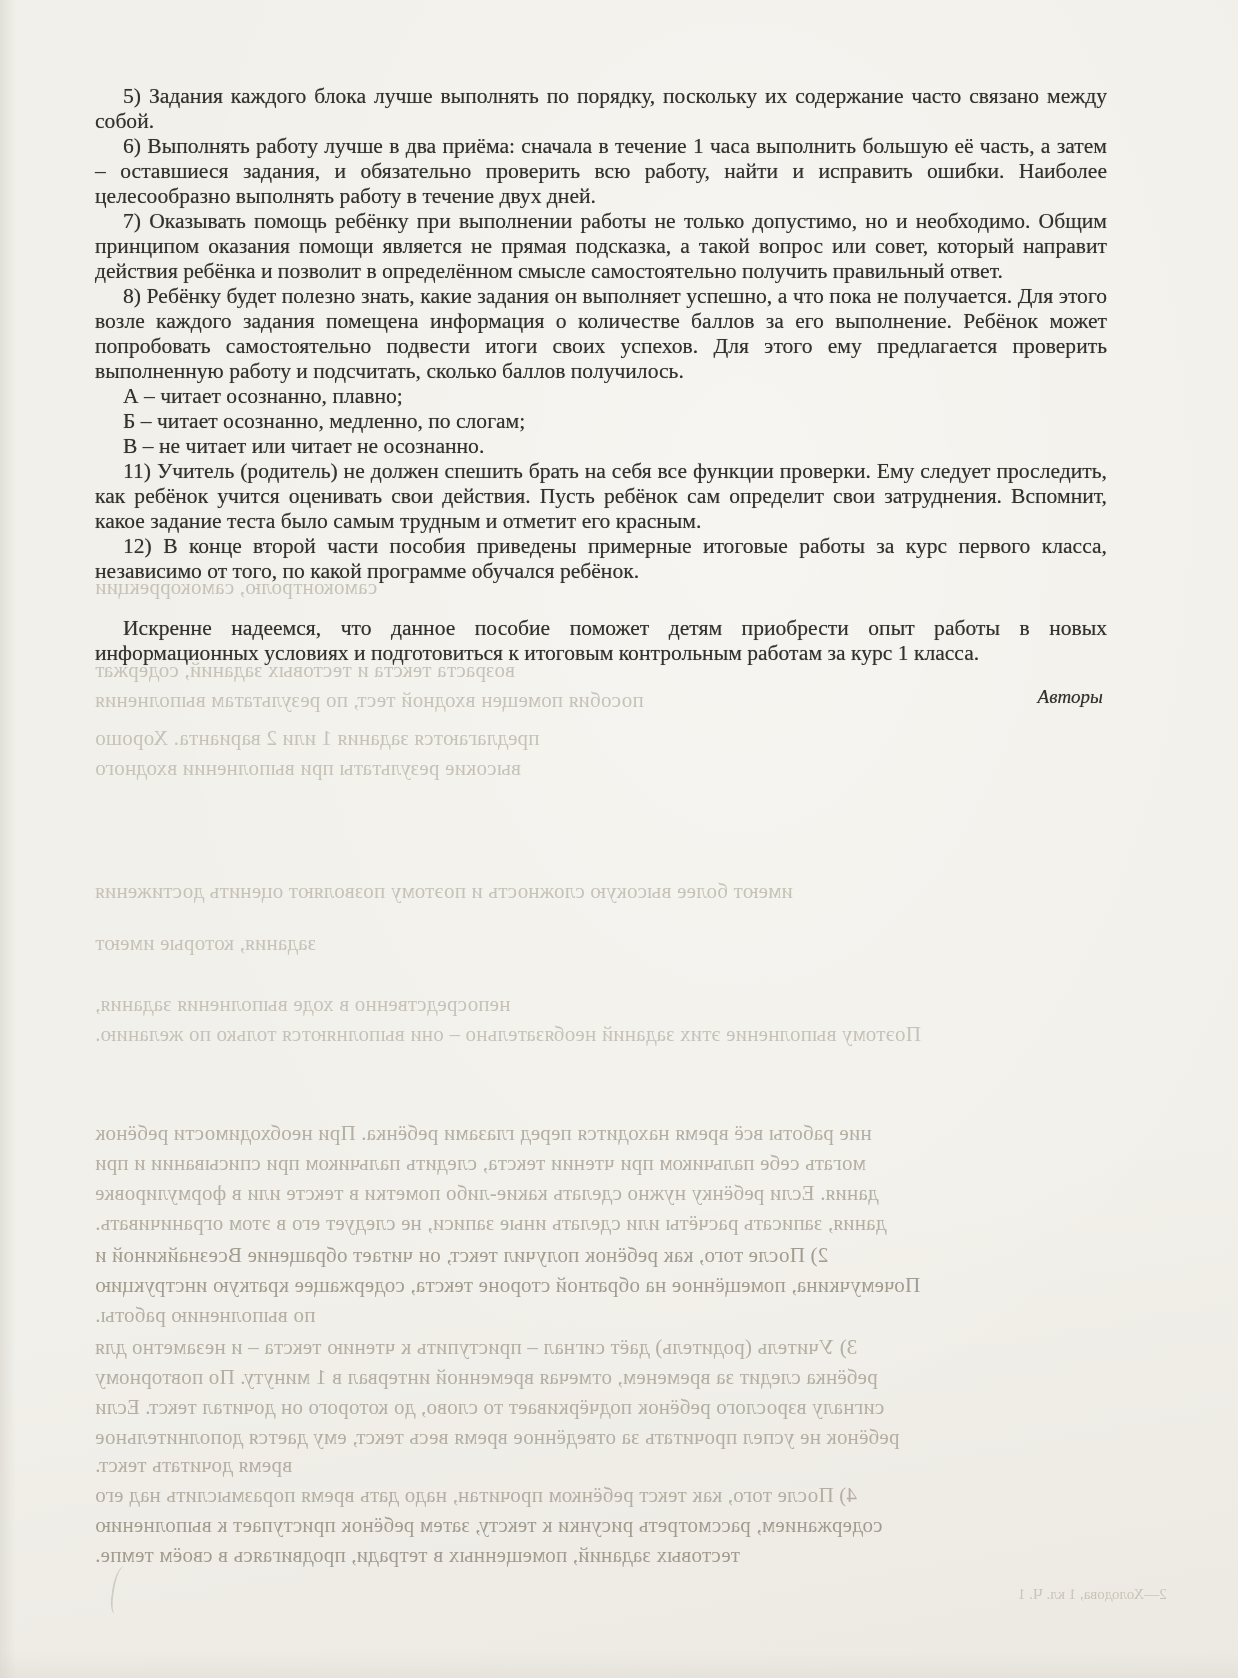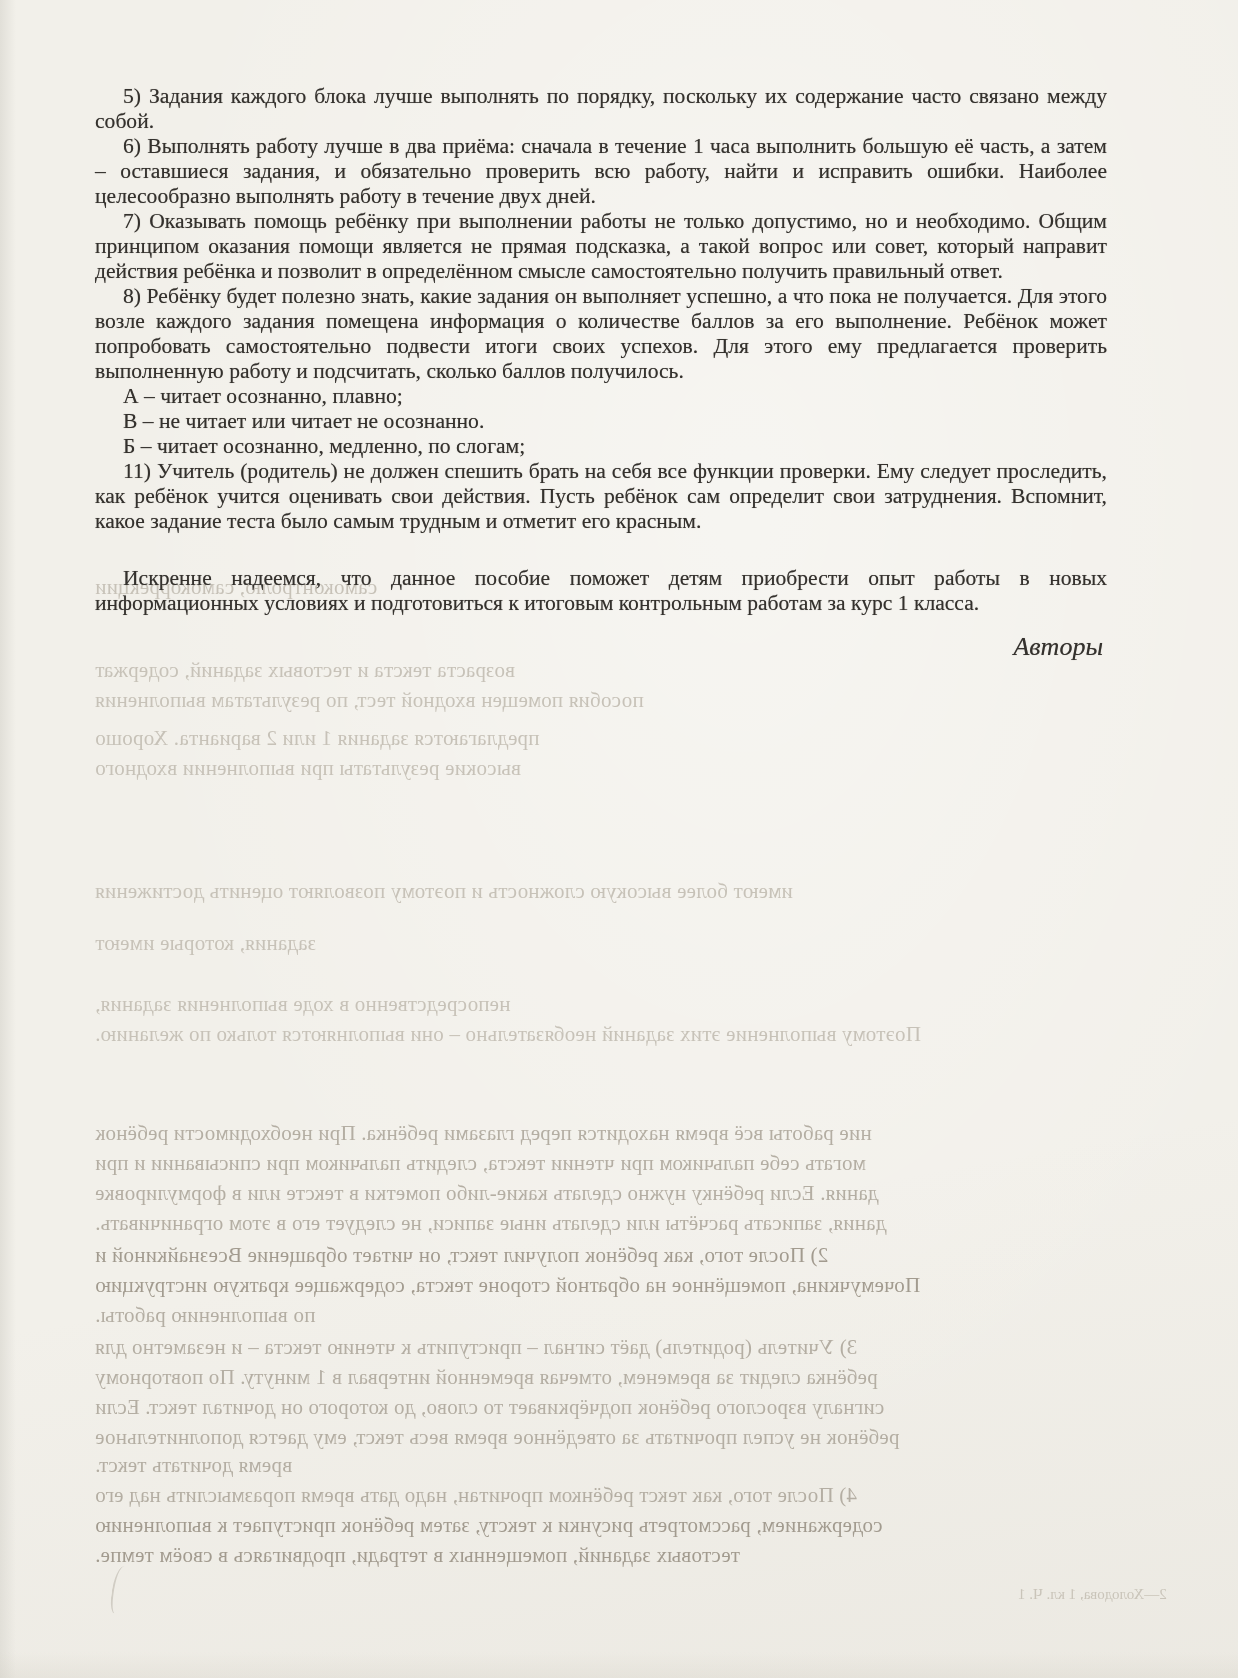--- a/index.html
+++ b/index.html
@@ -40,21 +40,21 @@
     text-align:justify;
     hyphens:none;
   }
   .levels{margin:0;padding:0;list-style:none;}
   .levels li{margin:0;text-indent:28px;text-align:left;font-family:Liberation Serif, serif;}
   .closing{margin-top:32px;}
   .signature{
     margin:18px 4px 0 0;
     text-align:right;
     font-style:italic;
-    font-size:26px;
+    font-size:19px;
   }
   
   .bleed-layer{position:absolute;inset:0;z-index:1;}
   .bleed-line{
     position:absolute;left:95px;width:1012px;
     transform:scaleX(-1);
     text-align:right;
     white-space:nowrap;
     font-size:21px;line-height:26px;
     letter-spacing:0.2px;
@@ -118,24 +118,25 @@
   <div class="stray-mark"></div>
 
   <div class="text-block">
     <p class="para">5) Задания каждого блока лучше выполнять по порядку, поскольку их содержание часто связано между собой.</p>
     <p class="para">6) Выполнять работу лучше в два приёма: сначала в течение 1 часа выполнить большую её часть, а затем – оставшиеся задания, и обязательно проверить всю работу, найти и исправить ошибки. Наиболее целесообразно выполнять работу в течение двух дней.</p>
     <p class="para">7) Оказывать помощь ребёнку при выполнении работы не только допустимо, но и необходимо. Общим принципом оказания помощи является не прямая подсказка, а такой вопрос или совет, который направит действия ребёнка и позволит в определённом смысле самостоятельно получить правильный ответ.</p>
     <p class="para">8) Ребёнку будет полезно знать, какие задания он выполняет успешно, а что пока не получается. Для этого возле каждого задания помещена информация о количестве баллов за его выполнение. Ребёнок может попробовать самостоятельно подвести итоги своих успехов. Для этого ему предлагается проверить выполненную работу и подсчитать, сколько баллов получилось.</p>
 
     <ul class="levels">
       <li>А – читает осознанно, плавно;</li>
+      <li>Б – читает осознанно, медленно, по слогам;</li>
       <li>В – не читает или читает не осознанно.</li>
-      <li>Б – читает осознанно, медленно, по слогам;</li>
     </ul>
 
     <p class="para">11) Учитель (родитель) не должен спешить брать на себя все функции проверки. Ему следует проследить, как ребёнок учится оценивать свои действия. Пусть ребёнок сам определит свои затруднения. Вспомнит, какое задание теста было самым трудным и отметит его красным.</p>
+    <p class="para">12) В конце второй части пособия приведены примерные итоговые работы за курс первого класса, независимо от того, по какой программе обучался ребёнок.</p>
 
     <p class="para closing">Искренне надеемся, что данное пособие поможет детям приобрести опыт работы в новых информационных условиях и подготовиться к итоговым контрольным работам за курс 1 класса.</p>
 
     <p class="signature">Авторы</p>
   </div>
 
 </div>
 
 </body></html>

